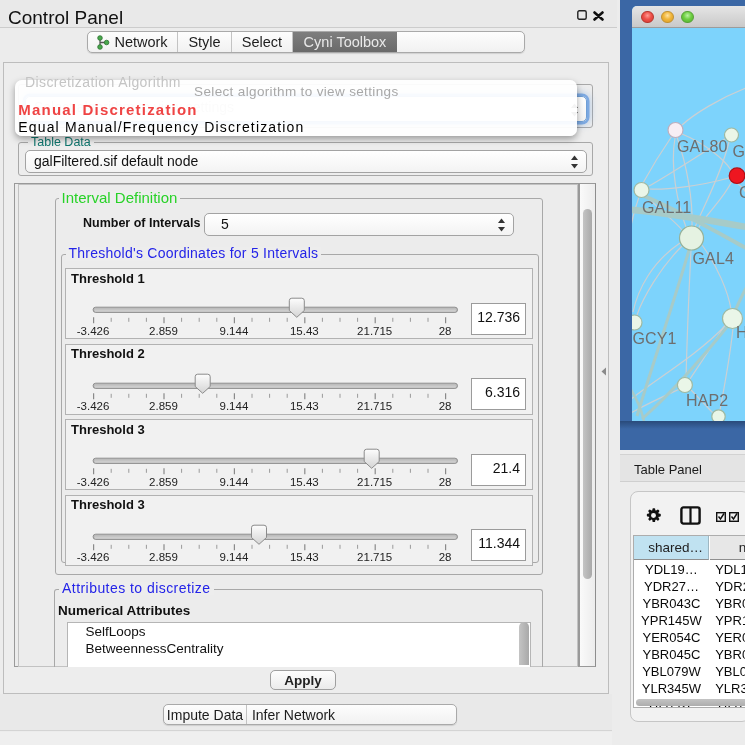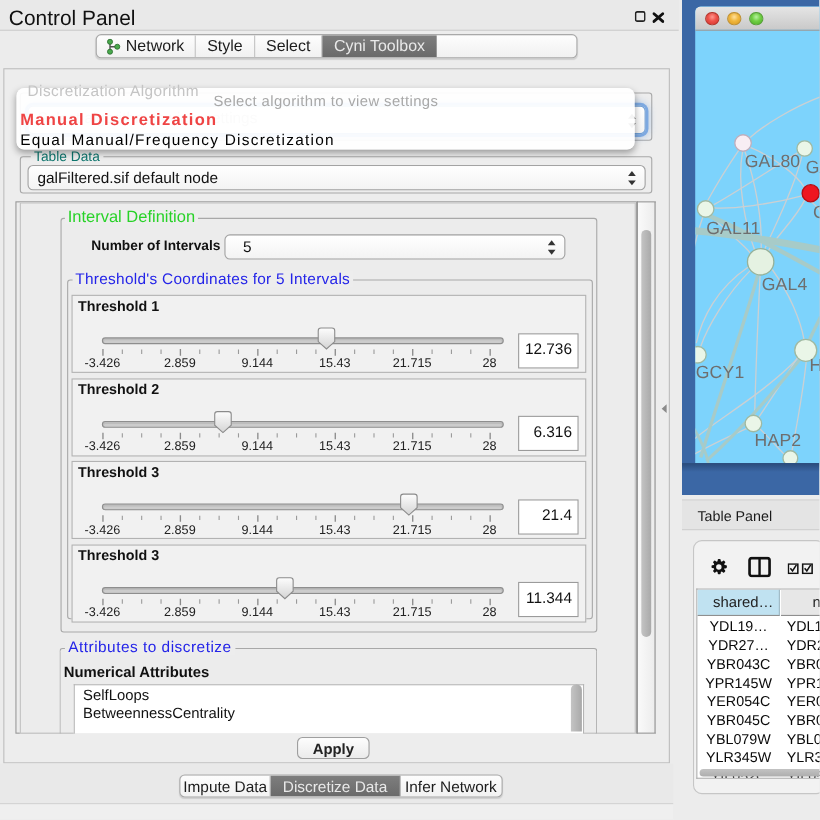--- a/index.html
+++ b/index.html
@@ -25,21 +25,21 @@
 
 .tblock{position:absolute;left:60.5px;width:468.5px;height:71px;background:#f1f1f1;border:1px solid #b2b2b2}
 .tlab{position:absolute;left:5.5px;top:1.5px;font-size:13px;font-weight:bold;color:#111}
 .sl{position:absolute;top:55.5px;font-size:11.5px;font-weight:normal;color:#222;transform:translateX(-50%);white-space:nowrap}
 .vbox{position:absolute;right:6px;top:33.5px;width:55px;height:32px;background:#fff;border:1px solid #9b9b9b;font-size:14px;color:#111;text-align:right;line-height:27px;padding-right:5px}
 
 .sbv{position:absolute;background:linear-gradient(to right,#fafafa,#ececec)}
 .sbthumb{position:absolute;background:linear-gradient(to right,#c4c4c4,#a9a9a9);border-radius:5px}
 
 #attlist{position:absolute;background:#fff;border:1px solid #b5b5b5;font-size:13.5px;color:#111}
-#attlist div{padding-left:8px;height:17.8px;line-height:17.8px}
+#attlist div{padding-left:18px;height:17.8px;line-height:17.8px}
 
 #apply{position:absolute;left:266px;top:607px;width:66px;height:20px;background:linear-gradient(#fdfdfd,#ebebeb);border:1px solid #9f9f9f;border-radius:5px;text-align:center;font-size:13.5px;font-weight:600;color:#222;line-height:19px}
 
 #netblue{position:absolute;left:620px;top:0;width:125px;height:450px;background:#3b67a5}
 #netwin{position:absolute;left:11.5px;top:5.5px;width:114px;height:415.5px;background:#7dd3fc;border-radius:5px 0 0 0;overflow:hidden}
 #nettb{position:absolute;left:0;top:0;width:114px;height:22.5px;background:linear-gradient(#e5e5e5,#c9c9c9);border-bottom:1px solid #9c9c9c}
 .tl{position:absolute;top:5px;width:12.5px;height:12.5px;border-radius:50%}
 #netshadow{position:absolute;left:0;top:421px;width:125px;height:8px;background:linear-gradient(rgba(20,40,70,0.45),rgba(20,40,70,0))}
 
 #tpbar{position:absolute;left:620px;top:454px;width:125px;height:28px;background:#e4e4e4;border-top:1px solid #d2d2d2;border-bottom:1px solid #cfcfcf}
@@ -299,21 +299,20 @@
  <div class="sbthumb" style="left:579px;top:146px;width:9px;height:370px"></div>
 
  <div id="apply">Apply</div>
 </div>
 
 <div class="abs" style="left:0;top:694px;width:612px;height:37px;background:#e9e9e9;border-bottom:1px solid #d4d4d4"></div>
 <div class="abs" style="left:0;top:732px;width:612px;height:13px;background:#efefef"></div>
 
 <div class="tabgrp" style="left:163px;top:704px;width:294px;height:21px;font-size:14px">
  <div class="tb" style="width:83px">Impute Data</div>
- <div class="tb sel" style="width:118px">Discretize Data</div>
  <div class="tb" style="width:93px">Infer Network</div>
 </div>
 
 <svg class="abs" style="left:601px;top:367px" width="6" height="9" viewBox="0 0 6 9">
     <path d="M5,0.5 L5,8.5 L0.5,4.5 Z" fill="#8a8a8a"></path>
   </svg>
 
 <div id="netblue">
  <div id="netwin">
   <div id="nettb">

